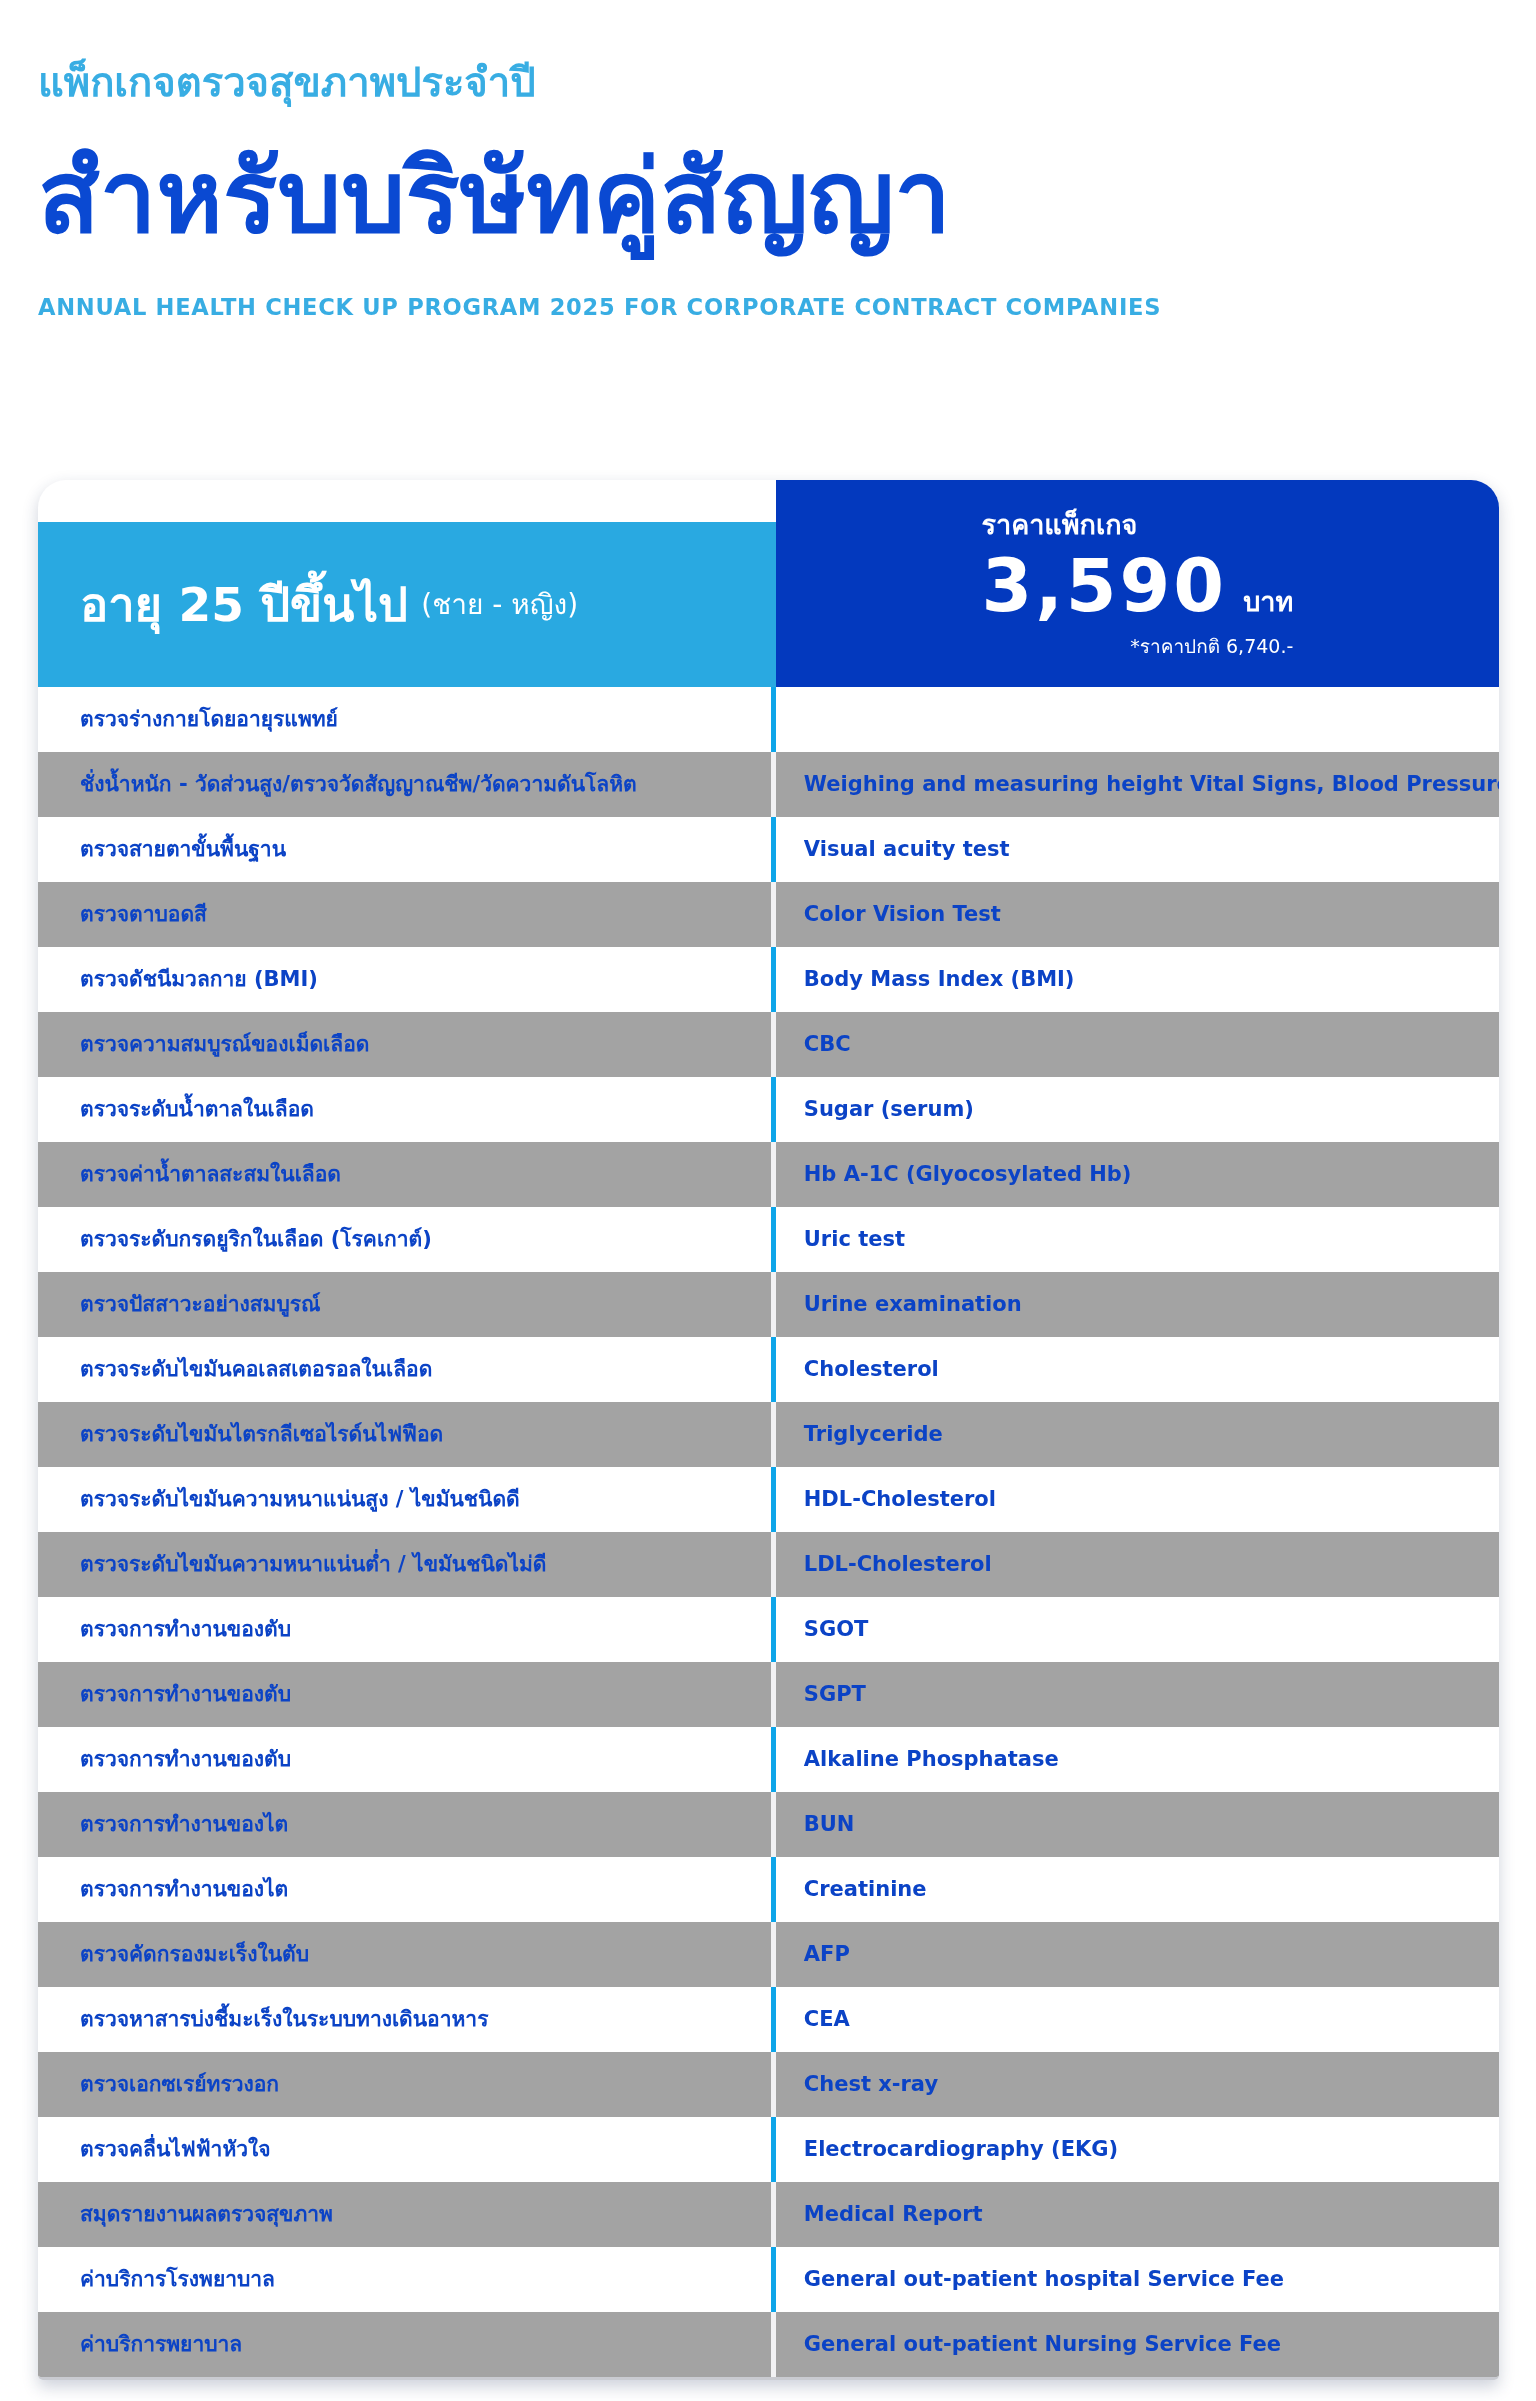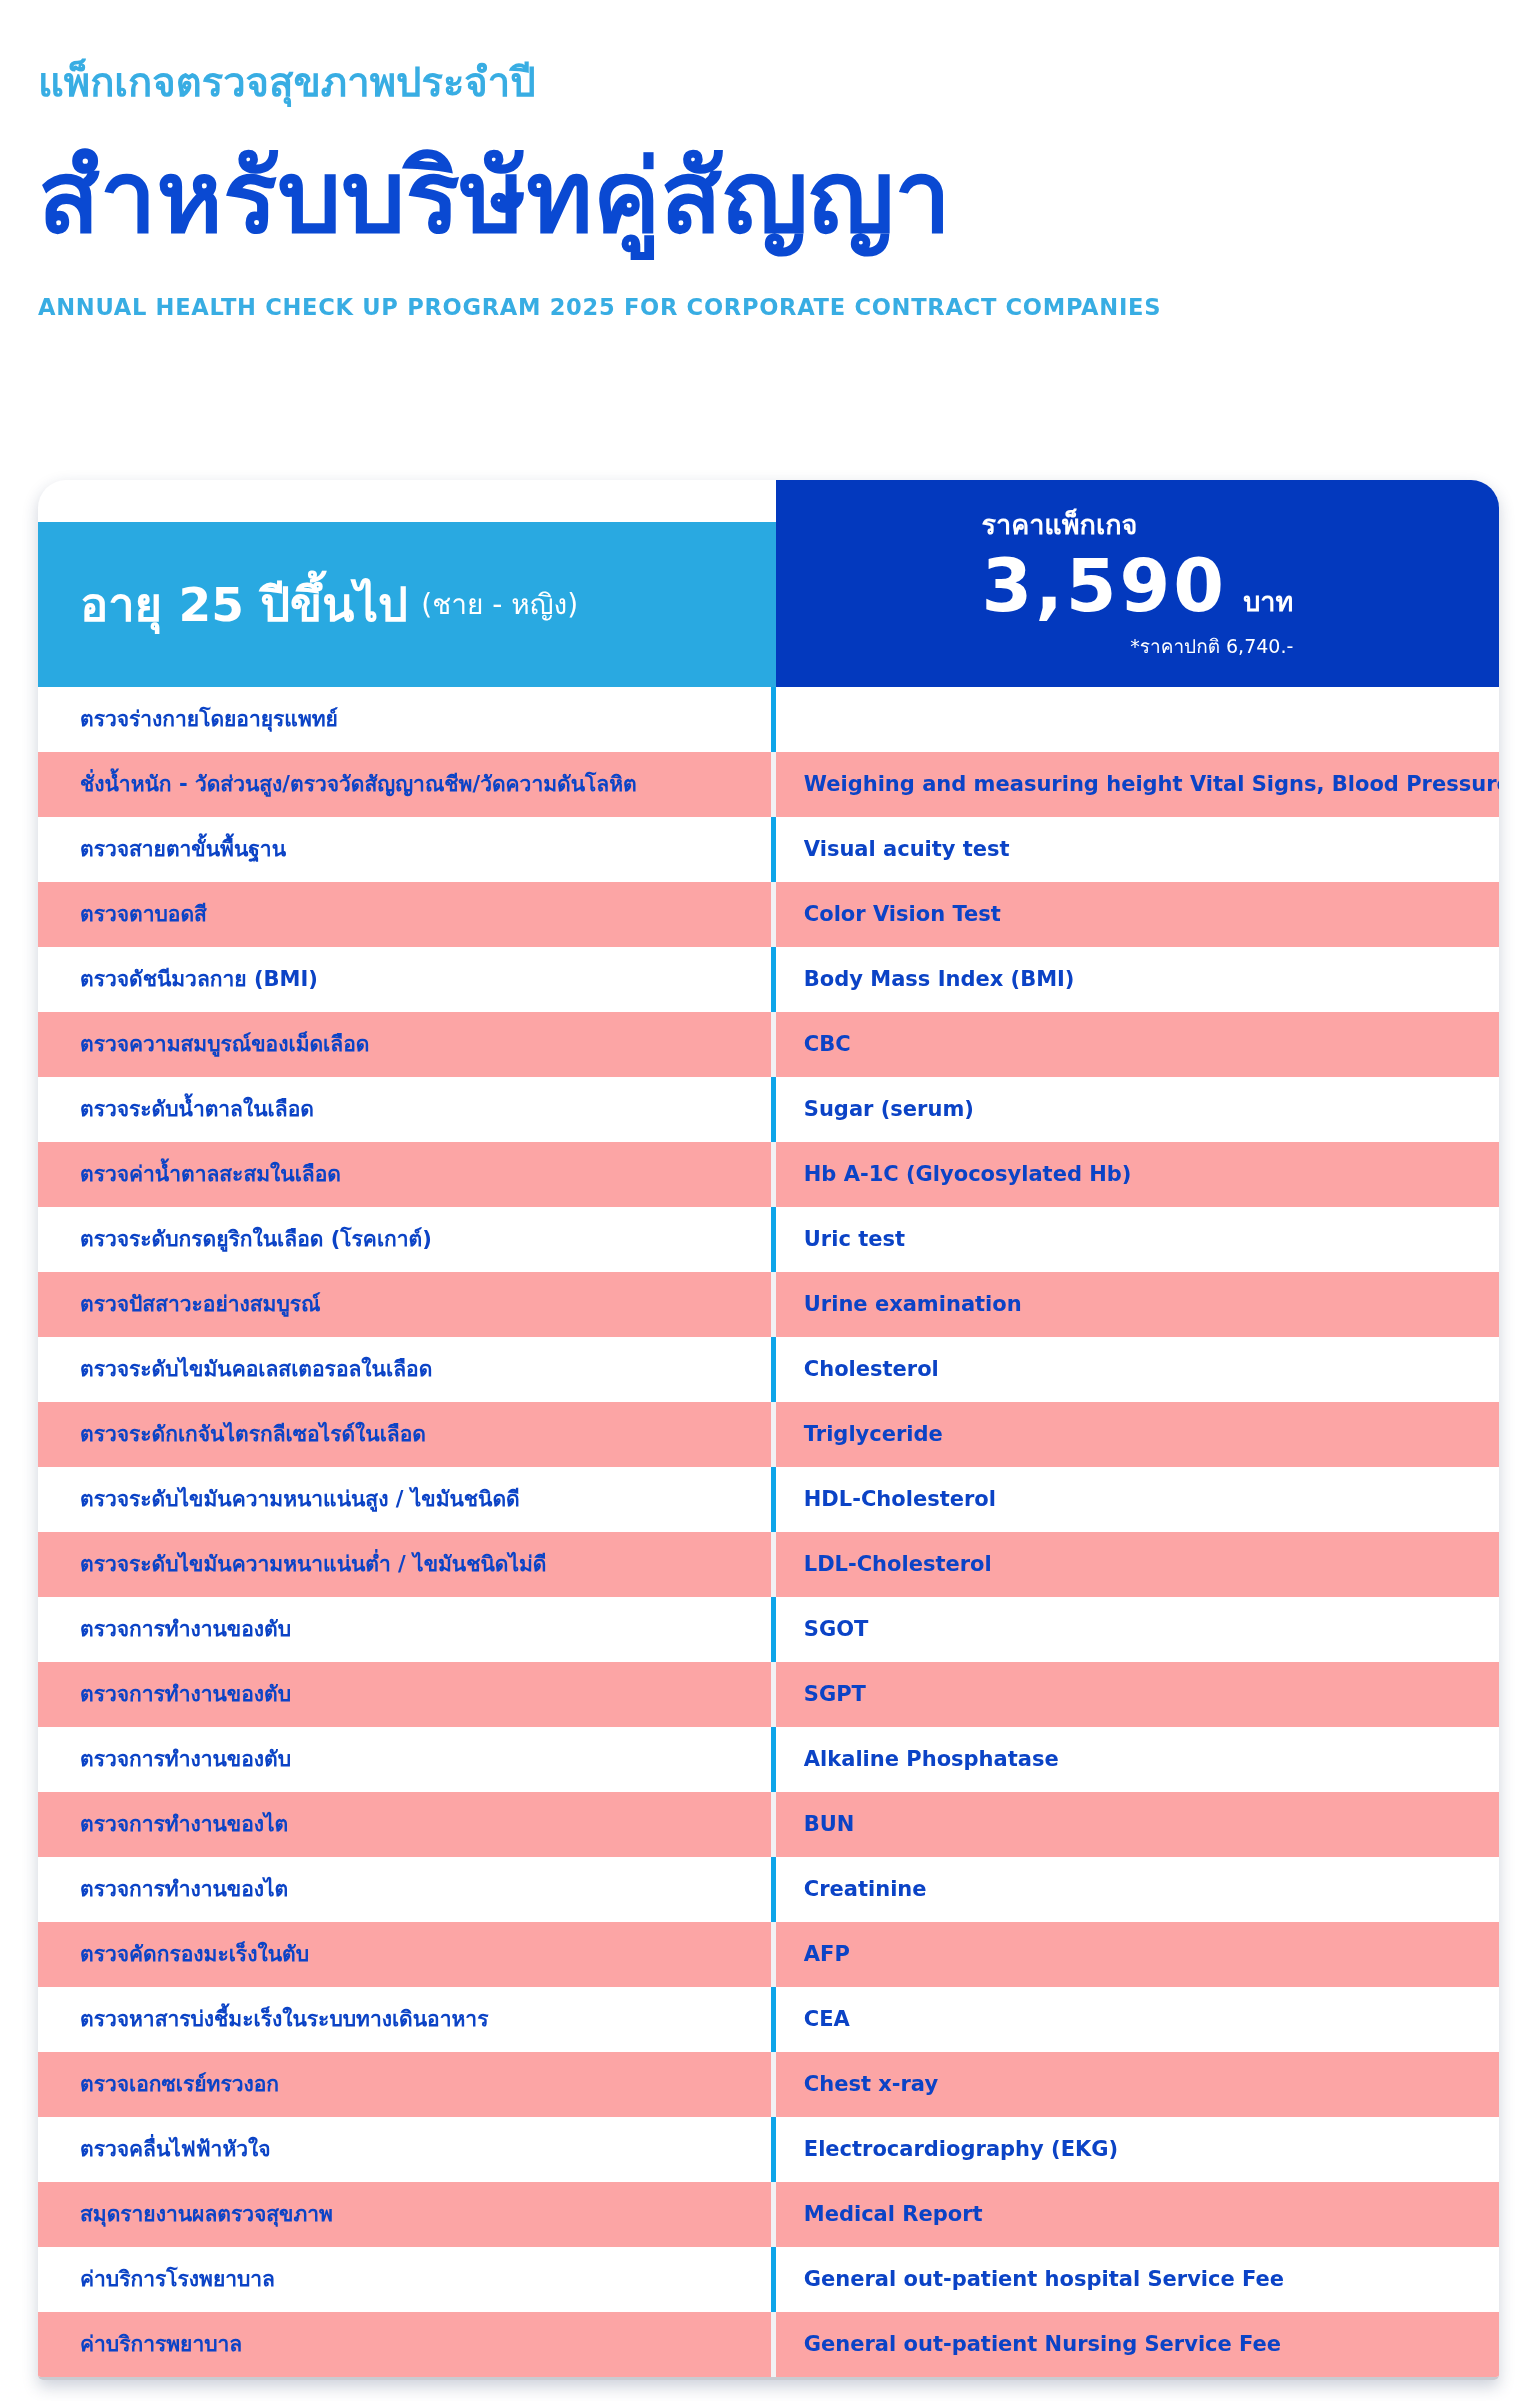--- a/index.html
+++ b/index.html
@@ -53,21 +53,21 @@
   }
   .price-block { display: inline-block; text-align: left; }
   .price-label { font-size: 27px; font-weight: 600; line-height: 1.4; margin-bottom: 1.9px; }
   .price-line { display: flex; align-items: baseline; }
   .price-value { font-size: 73px; font-weight: 800; letter-spacing: 2.9px; line-height: 1.1; }
   .price-currency { font-size: 27px; font-weight: 600; margin-left: 16.3px; }
   .normal-price { font-size: 19px; font-weight: 500; text-align: right; margin-top: 4.8px; }
 
   
   .row { display: flex; height: 65px; background: #ffffff; }
-  .row.alt { background: #fca5a5; }
+  .row.alt { background: #a3a3a3; }
   .cell {
     box-sizing: border-box; display: flex; align-items: center;
     font-size: 21px; font-weight: 600; color: #0B43C6; line-height: 1.4;
     white-space: nowrap;
   }
   .cell-th { width: 50.5%; padding-left: 42px; border-right: 5px solid #0ea5e9; }
   .row.alt .cell-th { border-right-color: #f2f2f4; }
   .cell-en { width: 49.5%; padding-left: 28px; }
 
   
@@ -151,21 +151,21 @@
       <div class="cell cell-th">ตรวจปัสสาวะอย่างสมบูรณ์</div>
       <div class="cell cell-en">Urine examination</div>
     </div>
 
     <div class="row">
       <div class="cell cell-th">ตรวจระดับไขมันคอเลสเตอรอลในเลือด</div>
       <div class="cell cell-en">Cholesterol</div>
     </div>
 
     <div class="row alt">
-      <div class="cell cell-th">ตรวจระดักเกจันไตรกลีเซอไรด์ในเลือด</div>
+      <div class="cell cell-th">ตรวจระดับไขมันไตรกลีเซอไรด์นไฟฟือด</div>
       <div class="cell cell-en">Triglyceride</div>
     </div>
 
     <div class="row">
       <div class="cell cell-th">ตรวจระดับไขมันความหนาแน่นสูง / ไขมันชนิดดี</div>
       <div class="cell cell-en">HDL-Cholesterol</div>
     </div>
 
     <div class="row alt">
       <div class="cell cell-th">ตรวจระดับไขมันความหนาแน่นต่ำ / ไขมันชนิดไม่ดี</div>

